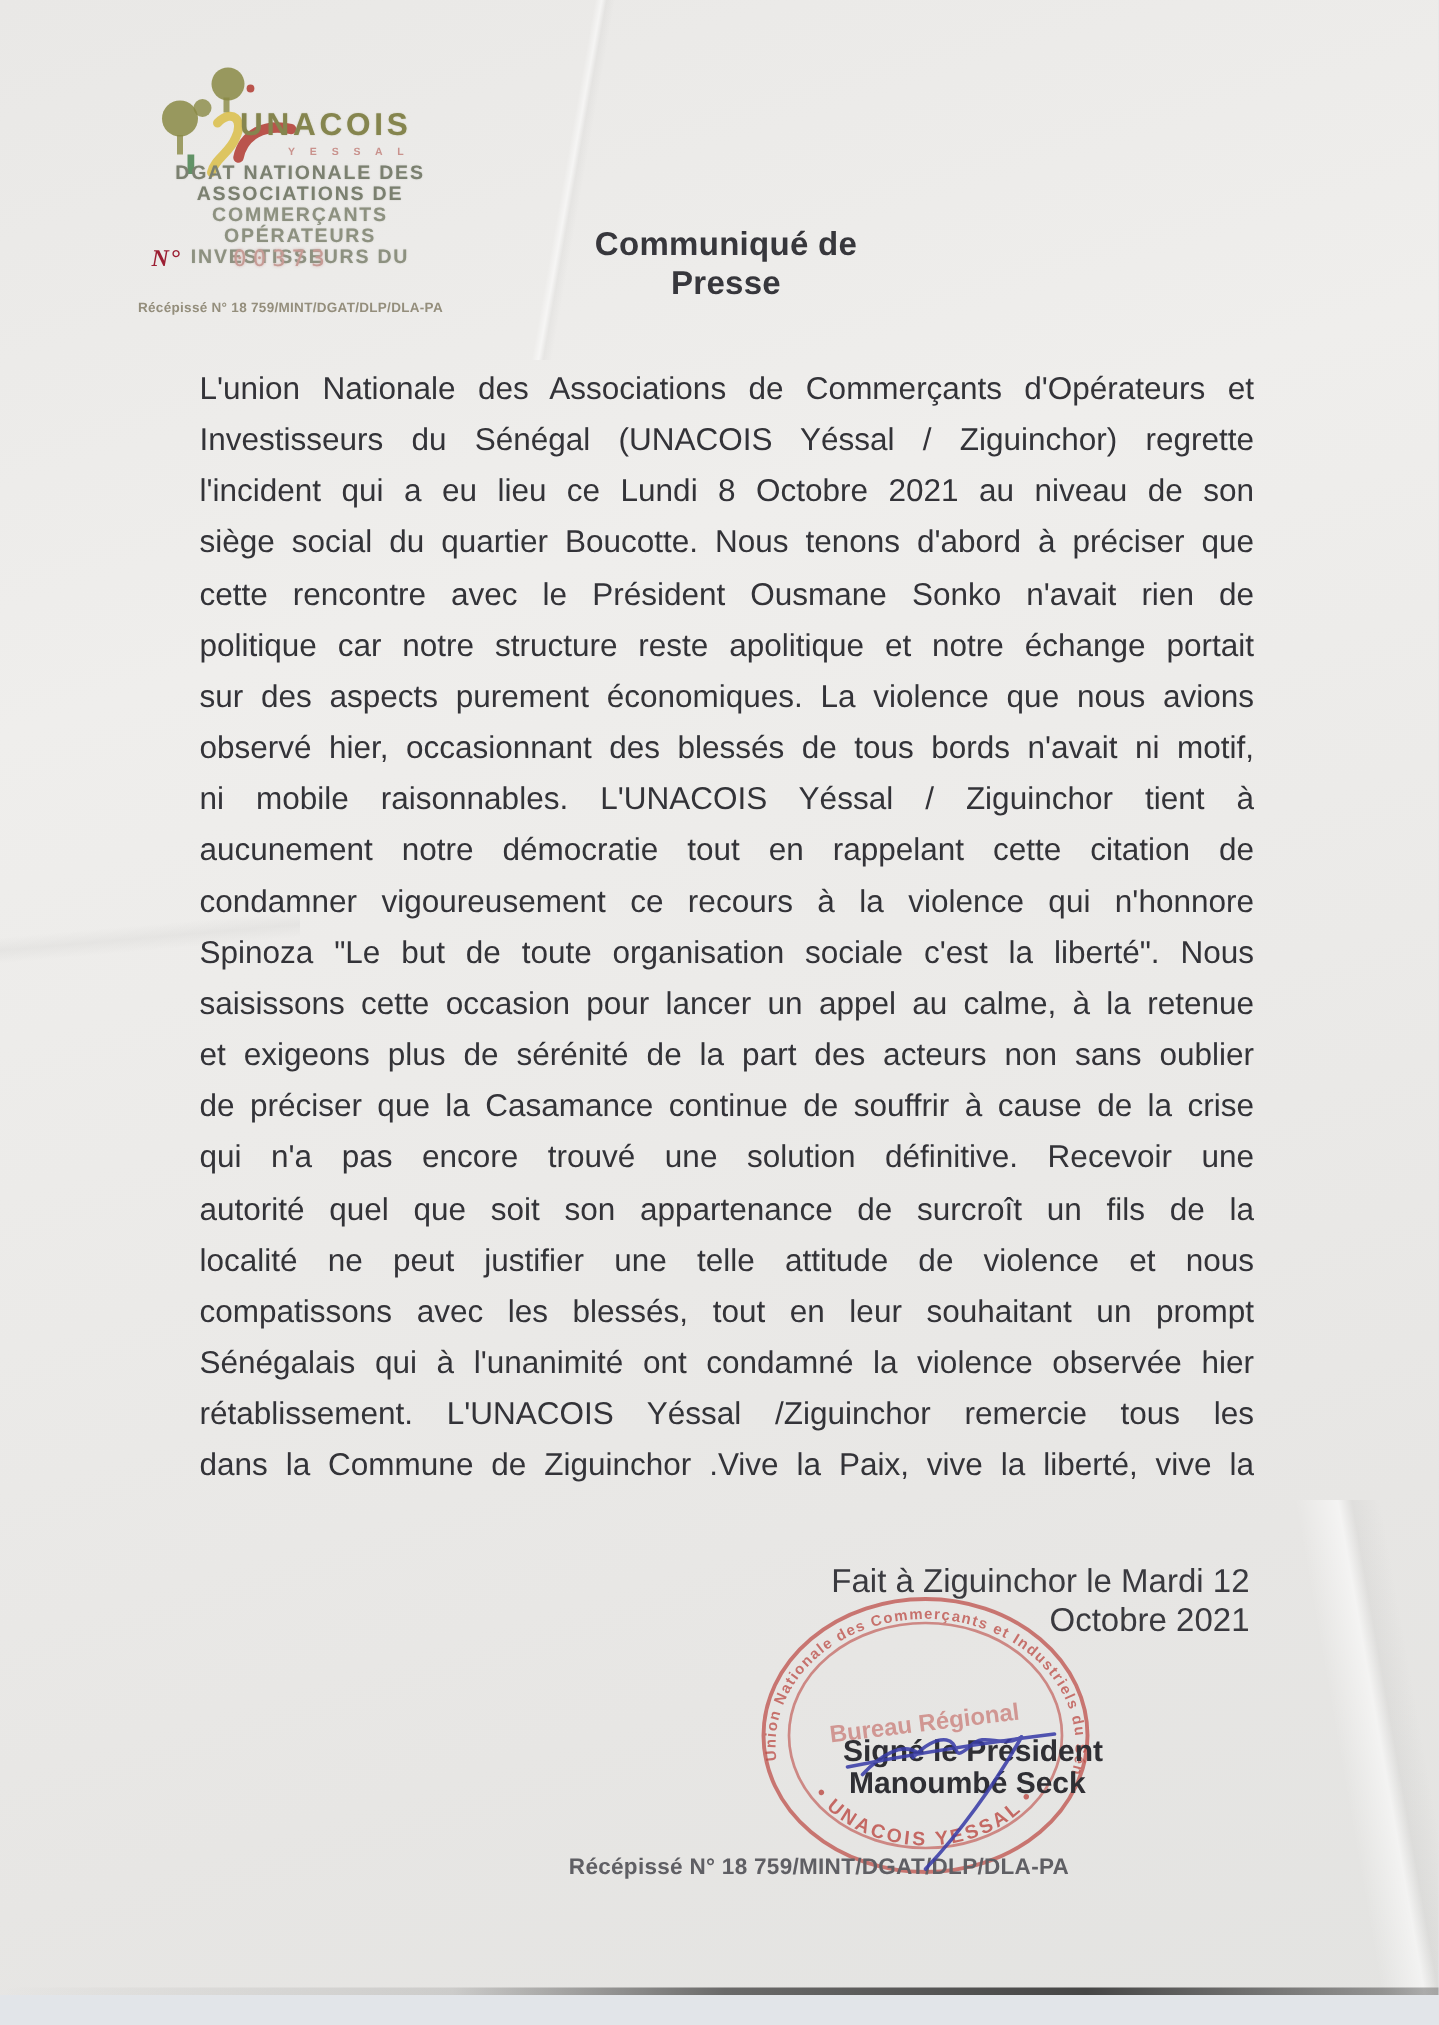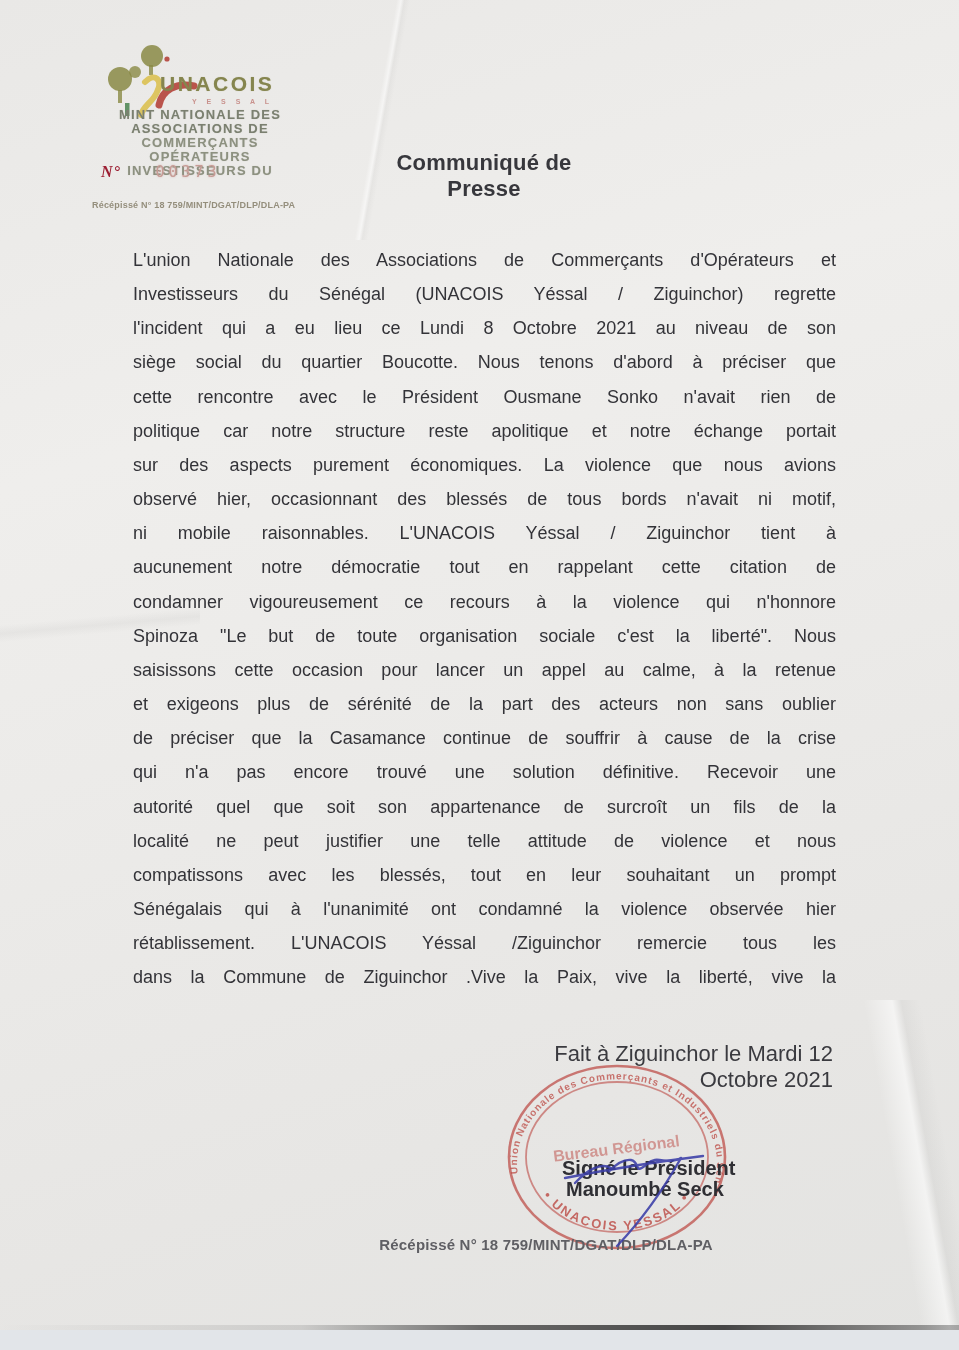--- a/index.html
+++ b/index.html
@@ -44,21 +44,21 @@
   .numero-value{margin-left:30px;font-size:15px;color:#c69b95;letter-spacing:4px;
     font-family:"DejaVu Sans Mono",monospace;text-shadow:0 0 2px rgba(198,155,149,.7);}
   .recepisse-top{position:absolute;left:-8px;top:158px;font-size:9px;font-weight:bold;
     color:#948e7c;letter-spacing:.2px;white-space:nowrap;}
 
   .doc-title{position:absolute;left:358px;top:150px;width:252px;text-align:center;
     font-size:22px;font-weight:bold;color:#37373c;letter-spacing:.2px;}
 
   
   .body-text{position:absolute;left:133px;top:243px;width:703px;
-    font-size:18px;color:#333338;line-height:34.15px;}
+    font-size:21px;color:#333338;line-height:34.15px;}
   .pline{text-align:justify;text-align-last:justify;max-height:34.2px;overflow:hidden;}
   .pline.last{text-align-last:left;}
 
   .dateline{position:absolute;left:537px;top:1041px;width:296px;text-align:right;
     font-size:22px;font-weight:normal;color:#3a3a3f;}
 
   
   .stamp-wrap{position:absolute;left:501px;top:1058px;width:232px;height:200px;}
   .signed-label{position:absolute;left:562px;top:1126px;font-size:20px;font-weight:bold;color:#2f2f34;white-space:nowrap;z-index:3;margin-top:31px;}
   .signatory-name{position:absolute;left:566px;top:1178px;font-size:20px;font-weight:bold;color:#2f2f34;white-space:nowrap;z-index:3;}
@@ -83,21 +83,21 @@
       <rect x="14" y="48" width="4" height="13" fill="#8a8a45" opacity=".8"></rect>
       <circle cx="31" cy="30" r="6" fill="#8a8a45" opacity=".8"></circle>
       <circle cx="63" cy="17" r="2.6" fill="#b23a30" opacity=".85"></circle>
       <path d="M 41 40 C 51 30 59 38 53 50 C 49 60 39 64 37 73" fill="none" stroke="#d9bc3f" stroke-width="6" stroke-linecap="round" opacity=".8"></path>
       <path d="M 55 63 C 58 48 72 40 90 44" fill="none" stroke="#b23a30" stroke-width="7" stroke-linecap="round" opacity=".85"></path>
       <rect x="21" y="61" width="4.5" height="13" fill="#3f7d46" opacity=".8"></rect>
     </svg>
     <div class="brand">UNACOIS</div>
     <div class="brand-sub">Y E S S A L</div>
     <div class="org-lines">
-        <div class="org-line">MINT NATIONALE DES</div>
+        <div class="org-line">DGAT NATIONALE DES</div>
         <div class="org-line">ASSOCIATIONS DE</div>
         <div class="org-line">COMMERÇANTS</div>
         <div class="org-line">OPÉRATEURS</div>
         <div class="org-line last">INVESTISSEURS DU</div>
       </div>
     <div class="numero-row">
       <span class="numero-label">N°</span>
       <span class="numero-value">00373</span>
     </div>
     <div class="recepisse-top">Récépissé N° 18 759/MINT/DGAT/DLP/DLA-PA</div>

